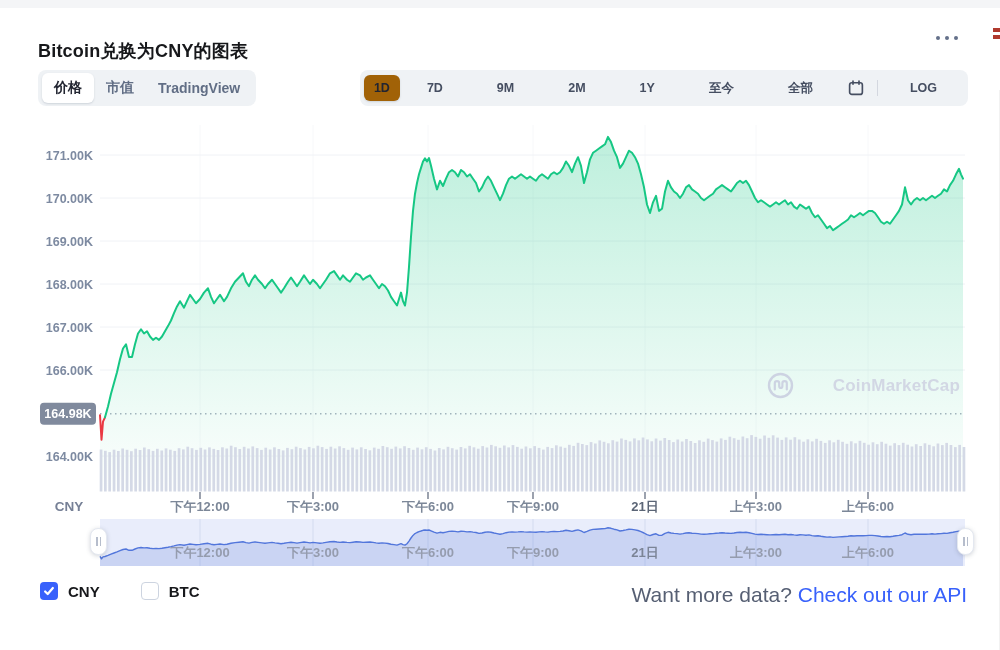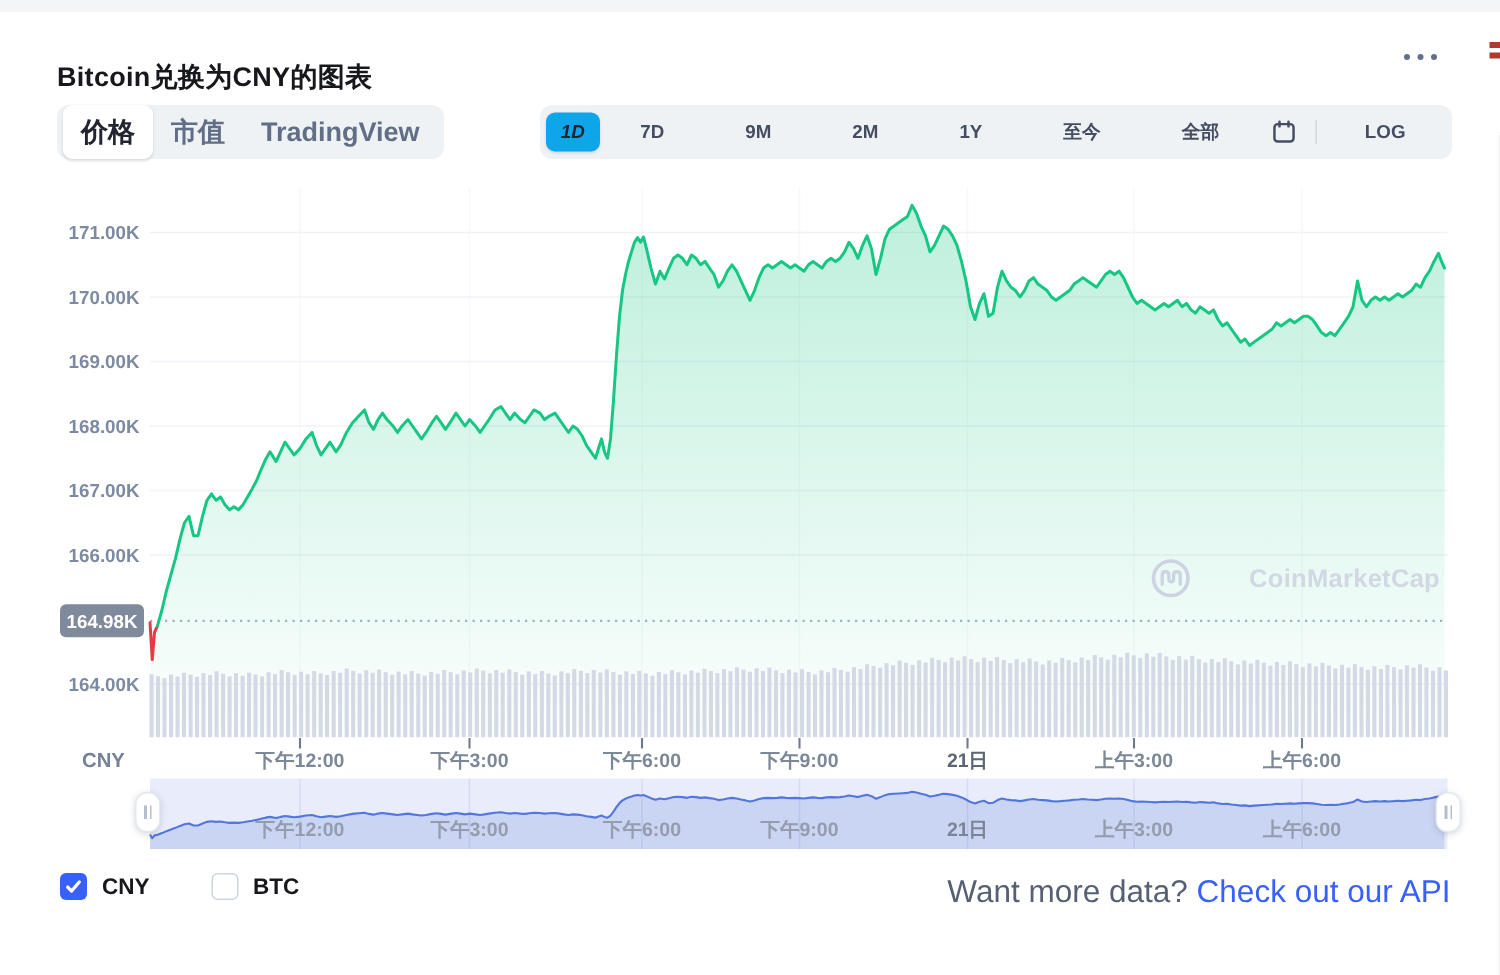--- a/index.html
+++ b/index.html
@@ -9,24 +9,24 @@
     -webkit-font-smoothing:antialiased;position:relative;color:#17181b;
   }
   .top-strip{position:absolute;left:0;top:0;width:1000px;height:8px;background:#f4f5f7;}
   .page-title{position:absolute;left:38px;top:27px;font-size:18px;font-weight:700;color:#17181b;letter-spacing:.2px;}
   .dots-btn{position:absolute;left:936px;top:30px;width:26px;height:16px;display:flex;align-items:center;gap:5px;cursor:pointer;background:none;border:none;padding:0;}
   .dots-btn i{width:4px;height:4px;border-radius:50%;background:#64708a;display:block;}
 
   .seg-group{position:absolute;top:70px;height:36px;background:#eff2f5;border-radius:8px;display:inline-flex;align-items:center;padding:0 4px;box-sizing:border-box;}
   .seg-group.left{left:38px;}
   .seg-group.right{right:32px;}
-  .seg-item{font-size:18px;font-weight:700;color:#616e85;padding:6px 12px;border-radius:6px;cursor:pointer;white-space:nowrap;}
+  .seg-item{font-size:14px;font-weight:700;color:#616e85;padding:6px 12px;border-radius:6px;cursor:pointer;white-space:nowrap;}
   .seg-item.active{background:#ffffff;color:#222531;box-shadow:0 1px 2px rgba(128,138,157,.3);}
   .rng-item{font-size:12.5px;font-weight:700;color:#454e61;padding:6px 27px;border-radius:6px;cursor:pointer;white-space:nowrap;}
-  .rng-item.active{background:#0ea5e9;color:#222531;box-shadow:0 1px 2px rgba(128,138,157,.3);padding:6px 10px;font-style:italic;}
+  .rng-item.active{background:#a16207;color:#222531;box-shadow:0 1px 2px rgba(128,138,157,.3);padding:6px 10px;}
   .cal-btn{display:flex;align-items:center;padding:4px 7px;cursor:pointer;background:none;border:none;}
   .vdiv{width:1px;height:16px;background:#d3d7df;margin:0 5px;}
 
   .chart-svg{position:absolute;left:0;top:0;}
 
   .watermark{position:absolute;top:372px;right:40px;display:flex;align-items:center;gap:8px;pointer-events:none;}
   .watermark .wm-text{font-size:17px;font-weight:700;color:#d2d7e4;letter-spacing:.2px;margin-left:31px;}
 
   .mm-handle{position:absolute;width:17px;height:27px;background:#ffffff;border:1px solid #e4e8f0;border-radius:8px;
     box-shadow:0 1px 4px rgba(80,90,110,.25);display:flex;align-items:center;justify-content:center;gap:2px;cursor:ew-resize;box-sizing:border-box;}

